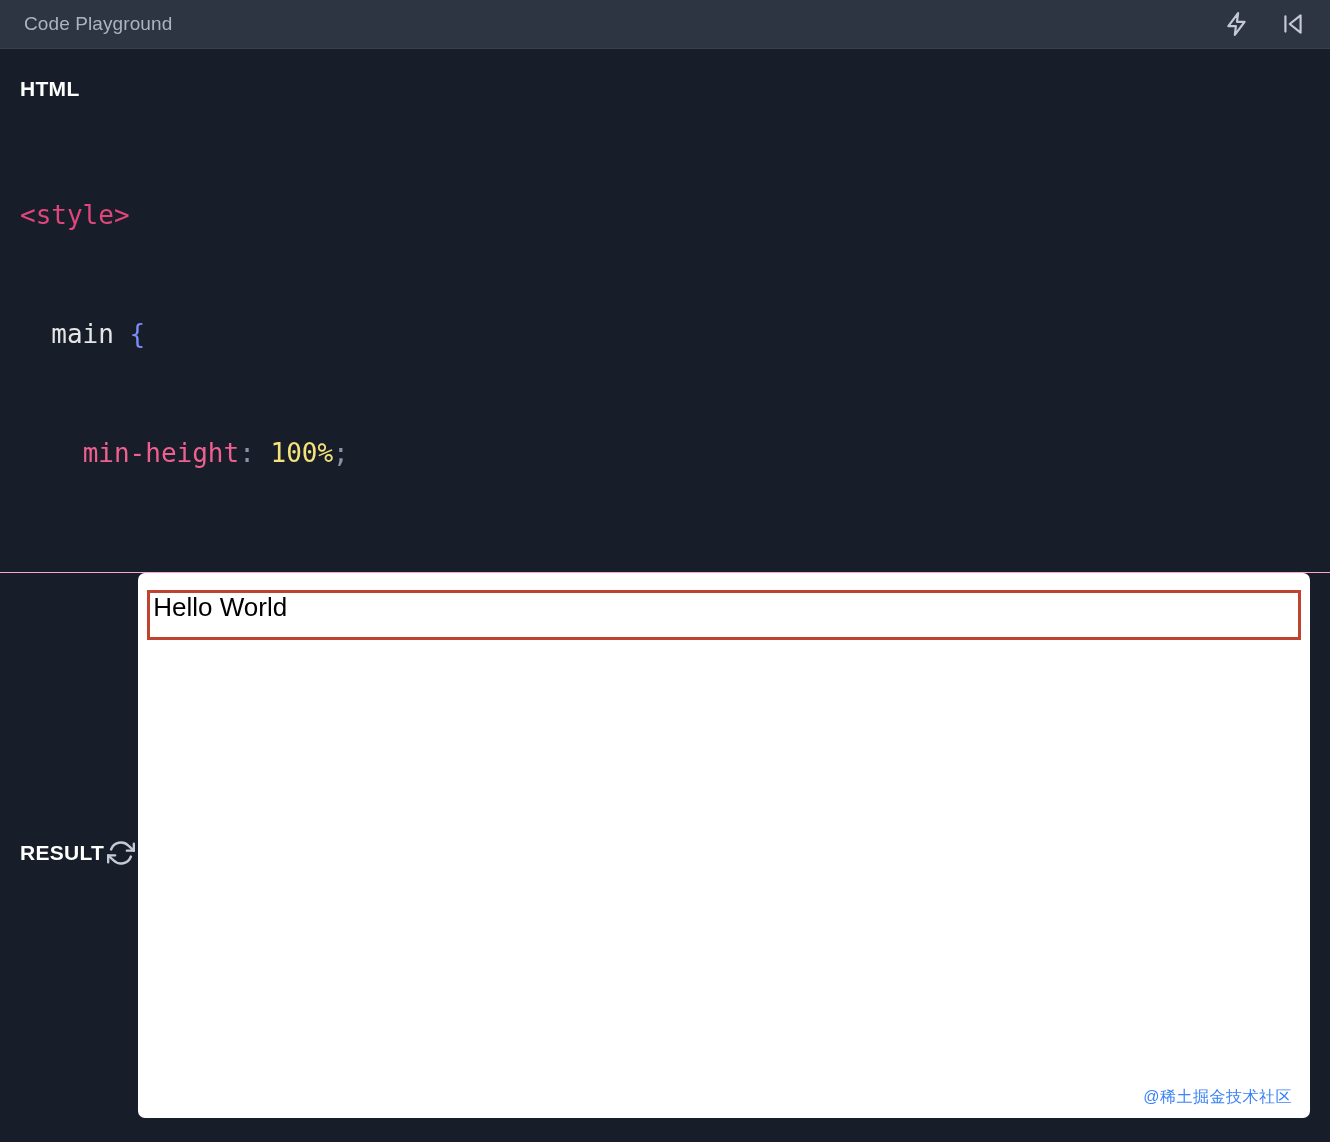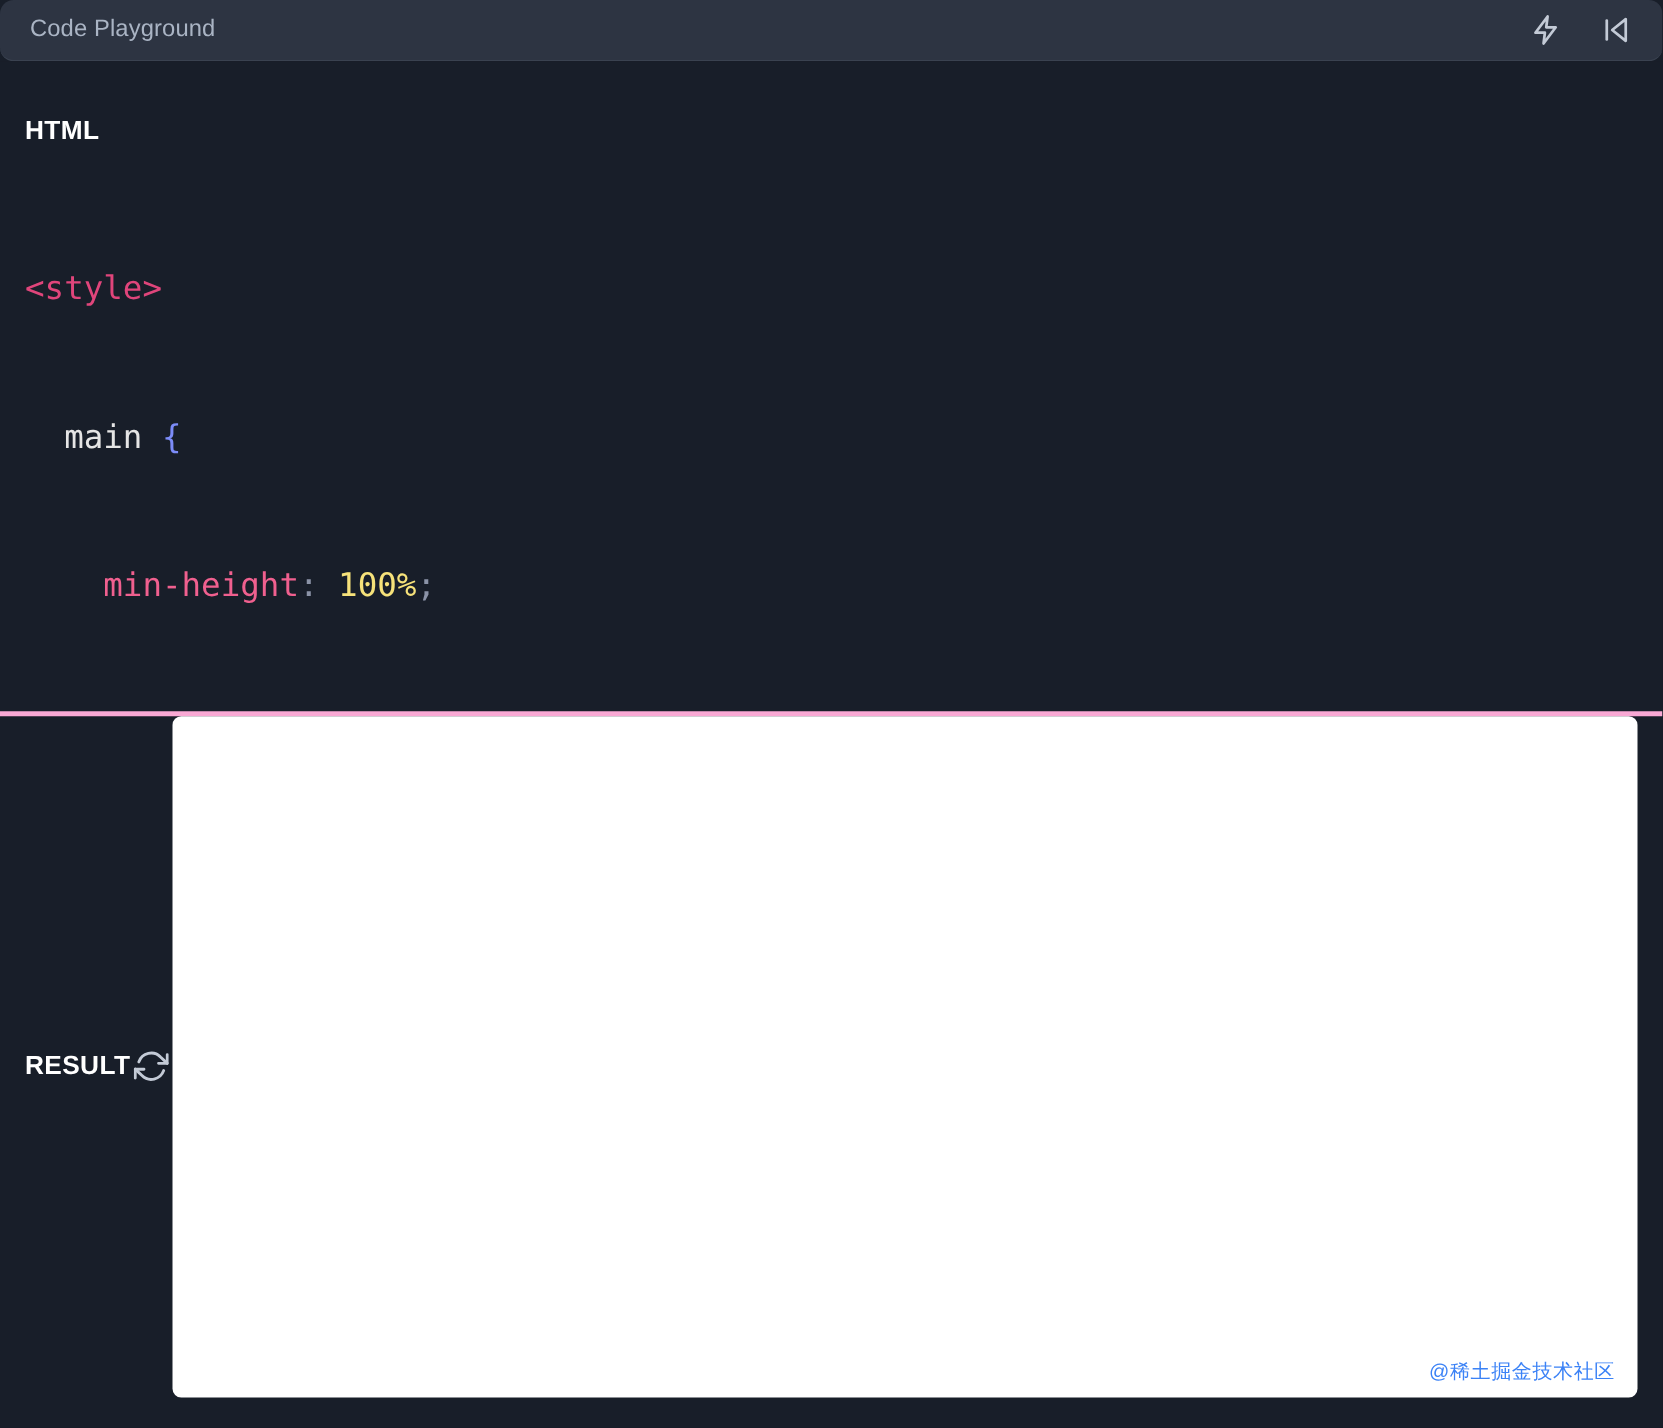--- a/index.html
+++ b/index.html
@@ -27,21 +27,20 @@
   
   .titlebar {
     height: 49px;
     min-height: 49px;
     background: #2d3442;
     border-bottom: 1px solid #3a4250;
     display: flex;
     align-items: center;
     padding: 0 12px 0 24px;
     box-sizing: border-box;
-    border-radius: 11px;
   }
   .titlebar-title {
     font-size: 19px;
     font-weight: 500;
     color: #aab4c4;
     letter-spacing: 0.1px;
     flex: 1;
   }
   .titlebar-actions {
     display: flex;
@@ -58,23 +57,23 @@
     cursor: pointer;
     border-radius: 4px;
   }
   .icon-btn svg { display: block; }
 
   
   .editor-pane {
     flex: 0 0 auto;
     height: 524px;
     background: #181e29;
-    padding: 16px 20px;
-    box-sizing: border-box;
-    border-bottom: 4px solid #f9a8d4;
+    padding: 0 20px;
+    box-sizing: border-box;
+    border-bottom: 1px solid #f9a8d4;
     position: relative;
     overflow: hidden;
   }
   .pane-label {
     font-size: 21px;
     font-weight: bold;
     color: #ffffff;
     letter-spacing: 0.3px;
     padding-top: 28px;
     padding-bottom: 10px;
@@ -207,17 +206,20 @@
           <svg width="28" height="28" viewBox="0 0 24 24" fill="none" stroke="#c3cad6" stroke-width="2" stroke-linecap="round" stroke-linejoin="round">
             <polyline points="23 4 23 10 17 10"></polyline>
             <polyline points="1 20 1 14 7 14"></polyline>
             <path d="M3.51 9a9 9 0 0 1 14.85-3.36L23 10M1 14l4.64 4.36A9 9 0 0 0 20.49 15"></path>
           </svg>
         </span>
       </div>
     </div>
 
     <div class="result-frame">
+      <div class="preview-main">
+        <div class="preview-p">Hello World</div>
+      </div>
       <div class="watermark">@稀土掘金技术社区</div>
     </div>
   </div>
 
 </div>
 
 </body></html>

